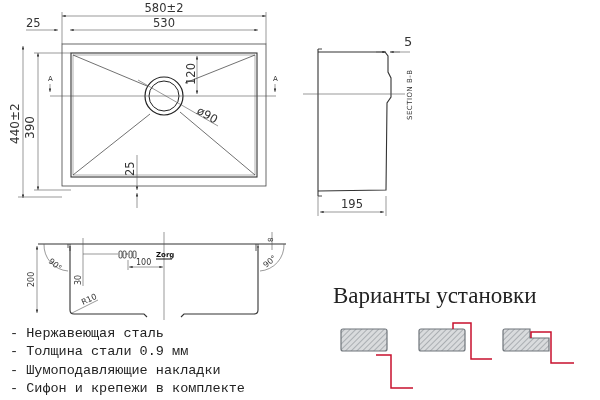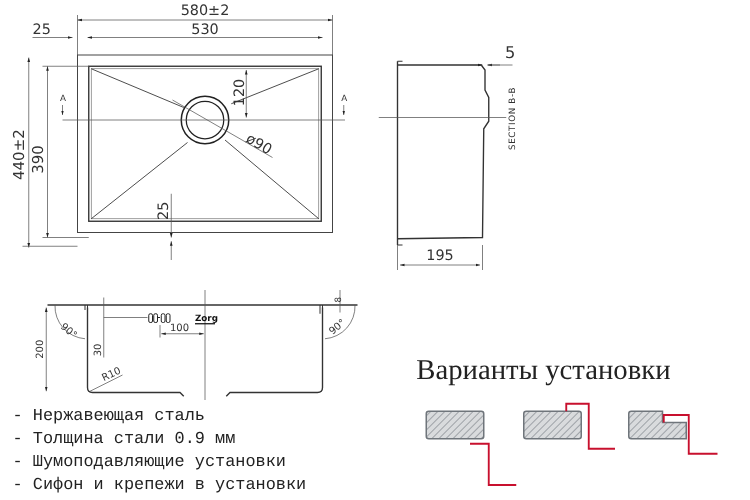--- a/index.html
+++ b/index.html
@@ -152,15 +152,15 @@
       <polyline points="531,338 531,332 551,332 551,363 574,363" fill="none" stroke="#c8102e" stroke-width="1.5"></polyline>
     </g>
   </g>
 </svg>
 
 <div class="variants-title">Варианты установки</div>
 
 <div class="features">
   <div>- Нержавеющая сталь</div>
   <div>- Толщина стали 0.9 мм</div>
-  <div>- Шумоподавляющие установки</div>
-  <div>- Сифон и крепежи в установки</div>
+  <div>- Шумоподавляющие накладки</div>
+  <div>- Сифон и крепежи в комплекте</div>
 </div>
 
 </body></html>

